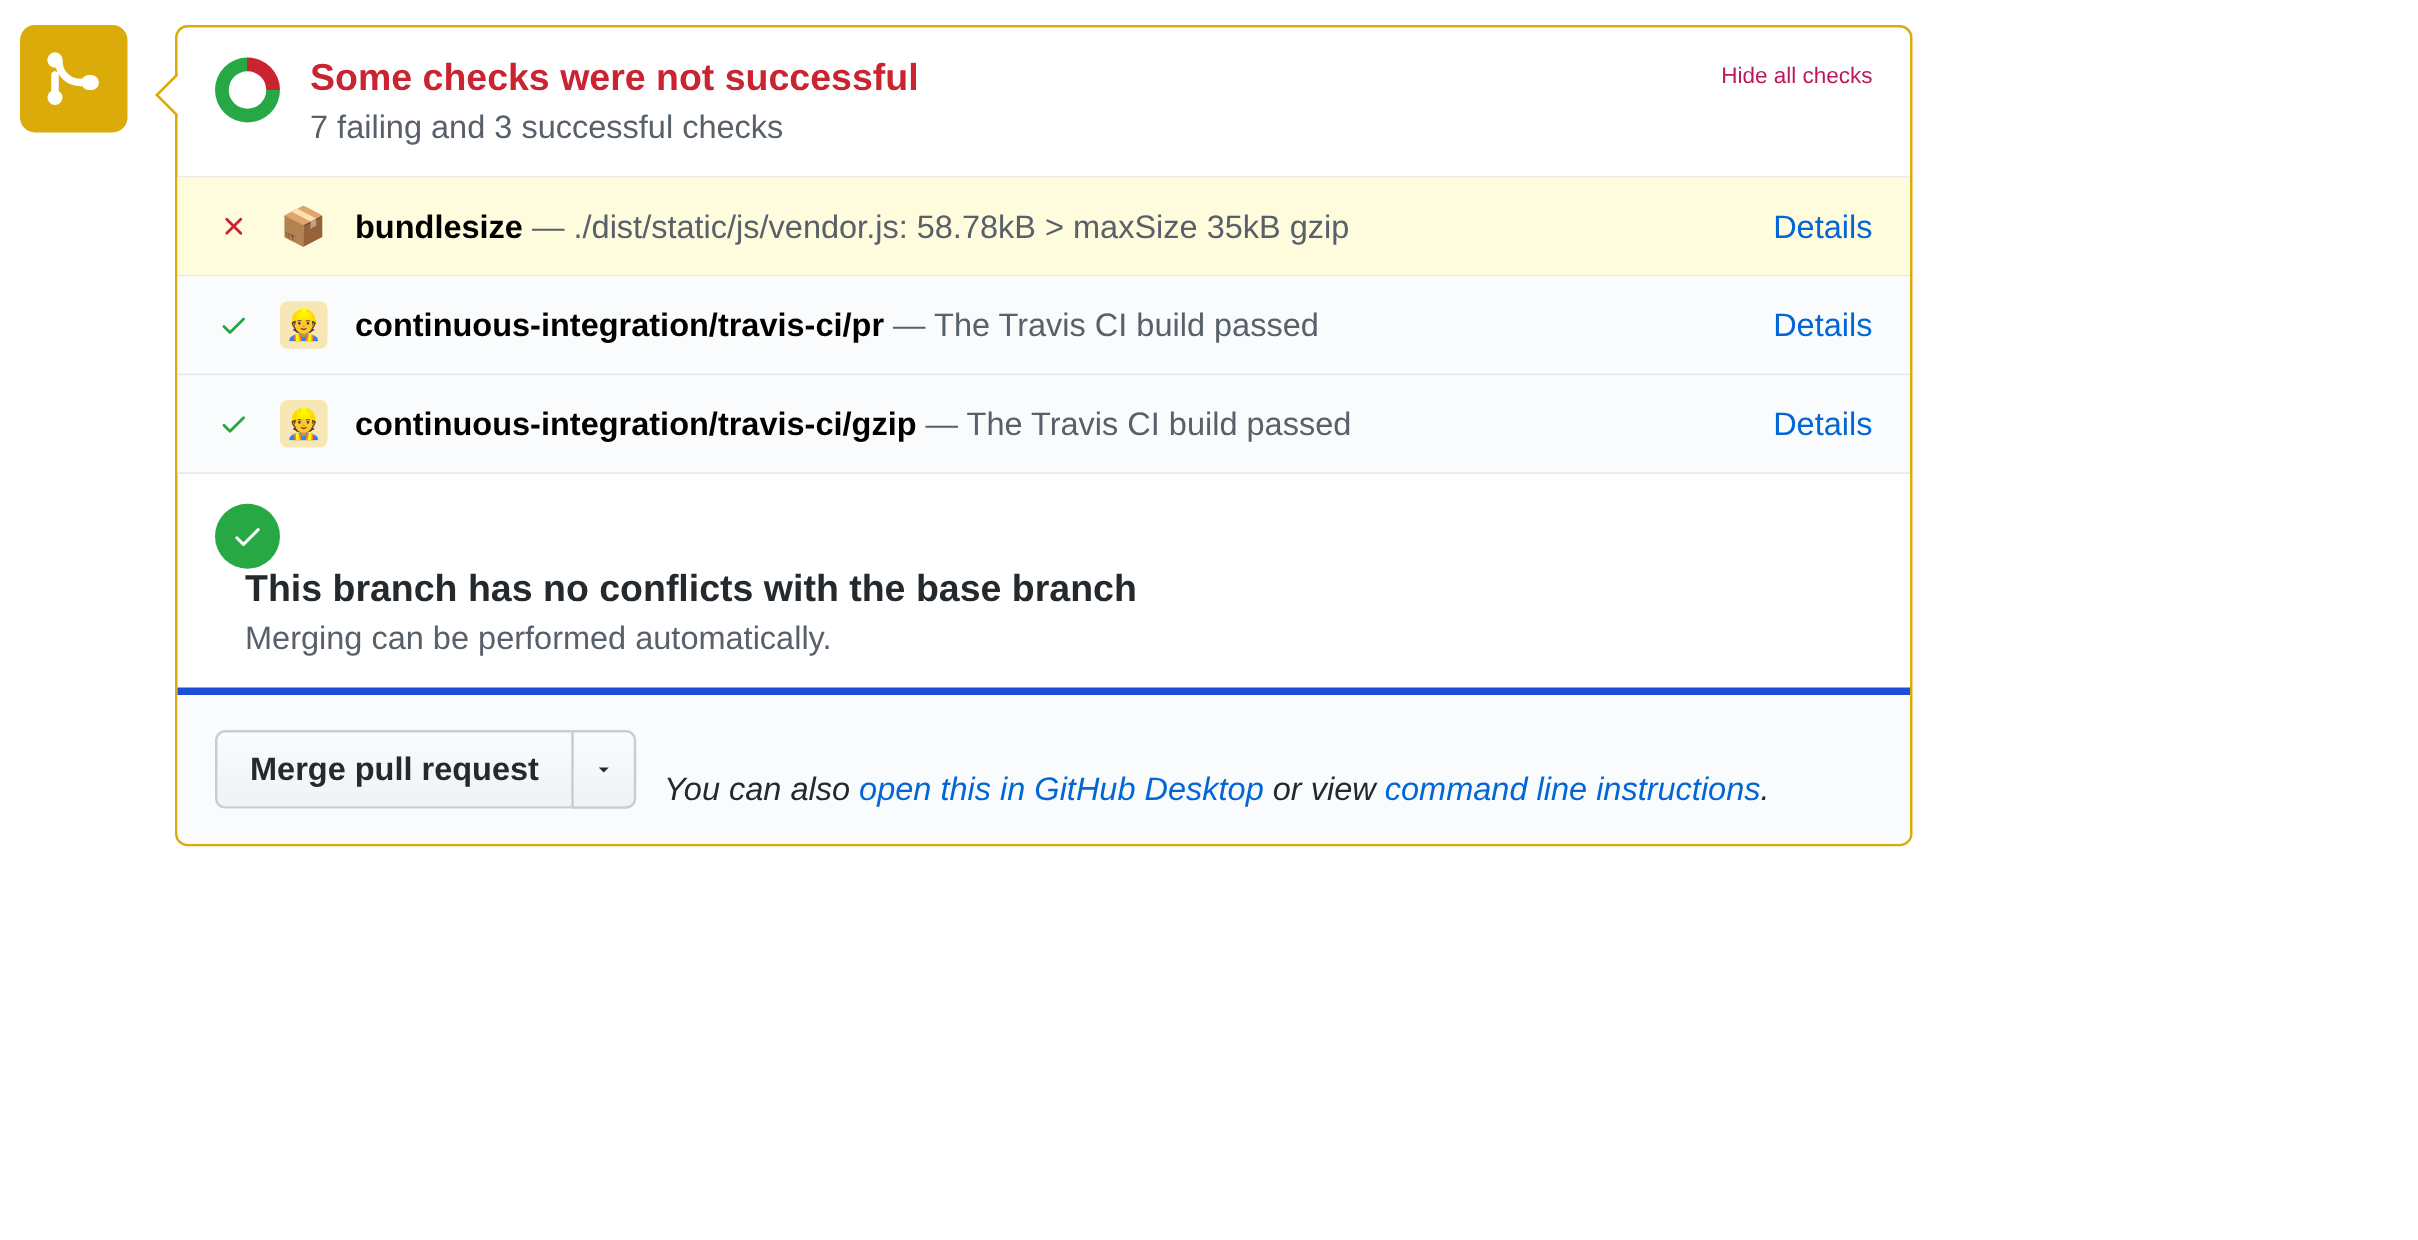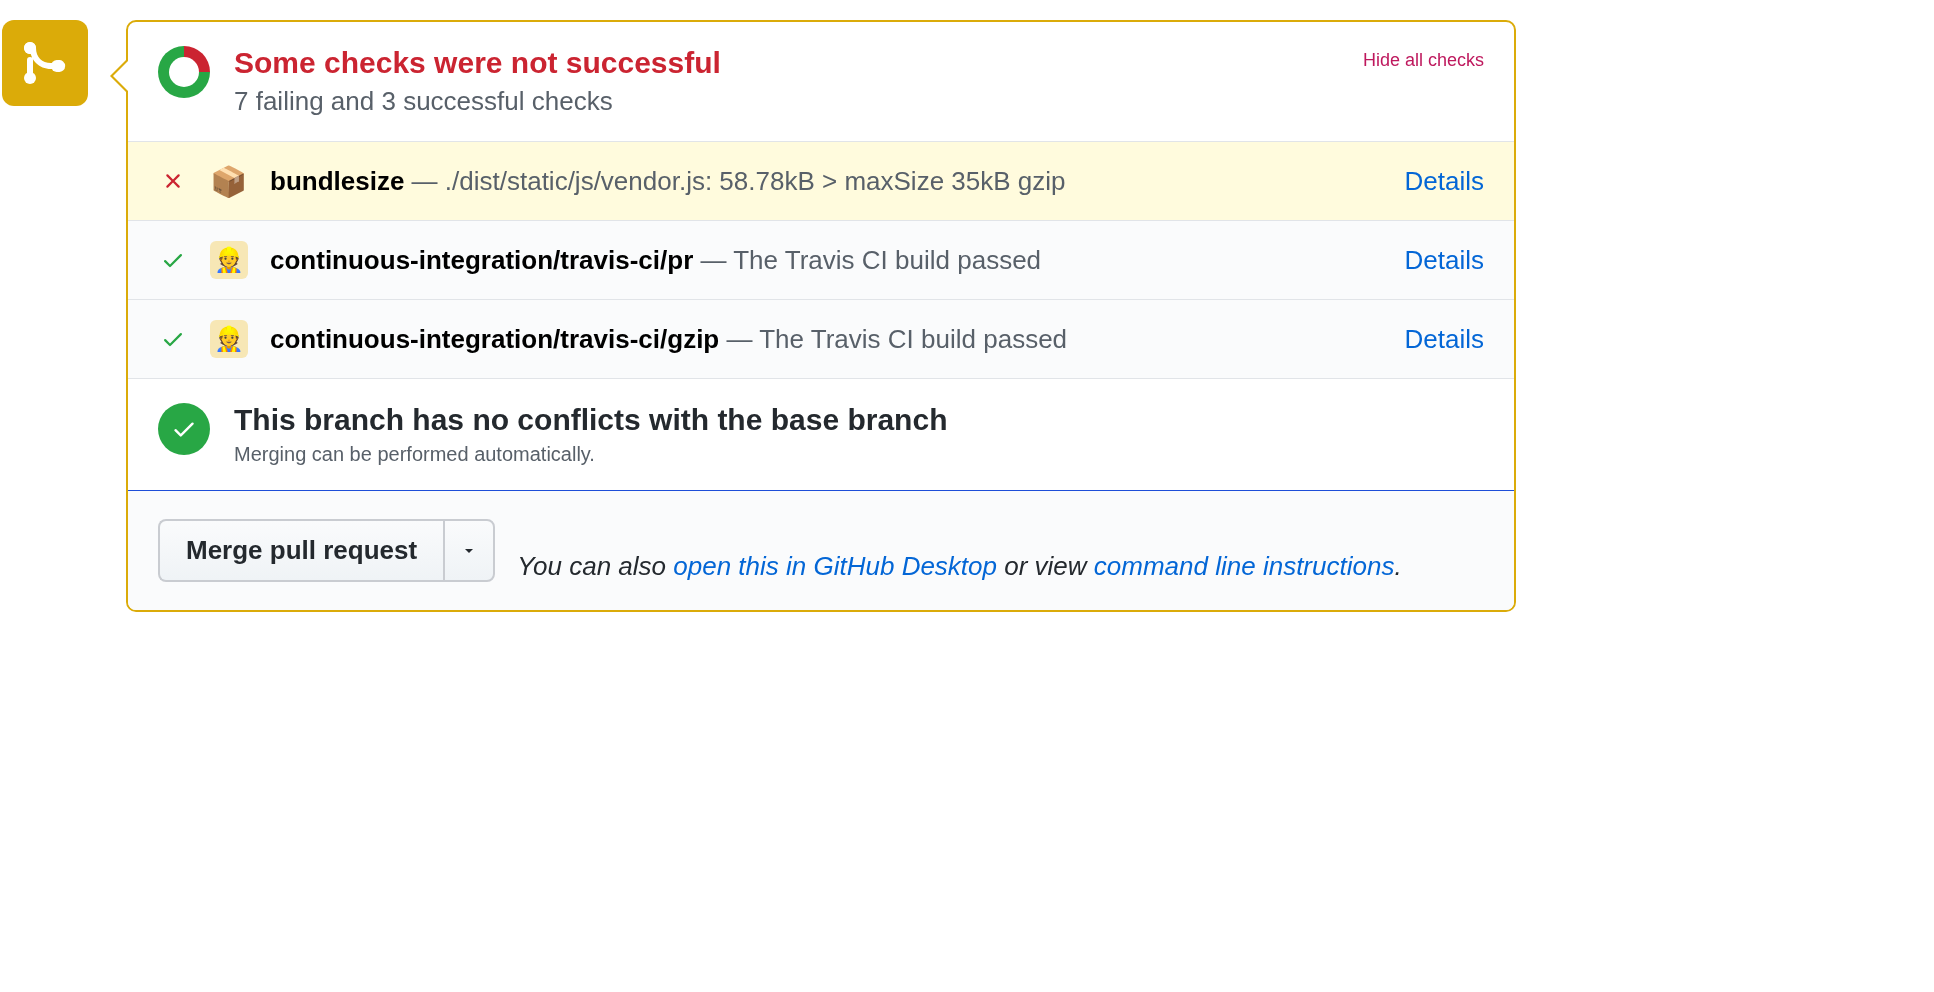--- a/index.html
+++ b/index.html
@@ -6,21 +6,21 @@
   body {
     font-family: -apple-system, BlinkMacSystemFont, "Segoe UI", Helvetica, Arial, sans-serif;
     background: #fff;
     width: 1934px;
     height: 992px;
     position: relative;
   }
   .container {
     position: absolute;
     top: 20px;
-    left: 2px;
+    left: 16px;
     display: flex;
     align-items: flex-start;
   }
   .timeline-badge {
     width: 86px;
     height: 86px;
     background: #dbab09;
     border-radius: 12px;
     display: flex;
     align-items: center;
@@ -151,41 +151,42 @@
     display: flex;
     align-items: center;
     justify-content: center;
     font-size: 24px;
   }
 
   .merge-status {
     display: flex;
     align-items: flex-start;
     padding: 24px 30px;
-    border-bottom: 1px solid #1d4ed8;
+    border-bottom: 6px solid #1d4ed8;
+    flex-direction: column;
   }
   .circle-check {
     width: 52px;
     height: 52px;
     border-radius: 50%;
     background: #28a745;
     display: flex;
     align-items: center;
     justify-content: center;
     flex-shrink: 0;
   }
   .merge-status-text { margin-left: 24px; }
   .merge-status-title {
     font-size: 30px;
     font-weight: 600;
     color: #24292e;
     margin-bottom: 6px;
   }
   .merge-status-sub {
-    font-size: 20px;
+    font-size: 26px;
     color: #586069;
   }
 
   .actions {
     padding: 28px 30px;
     display: flex;
     align-items: flex-end;
     background: #fafbfc;
     border-radius: 0 0 8px 8px;
   }

